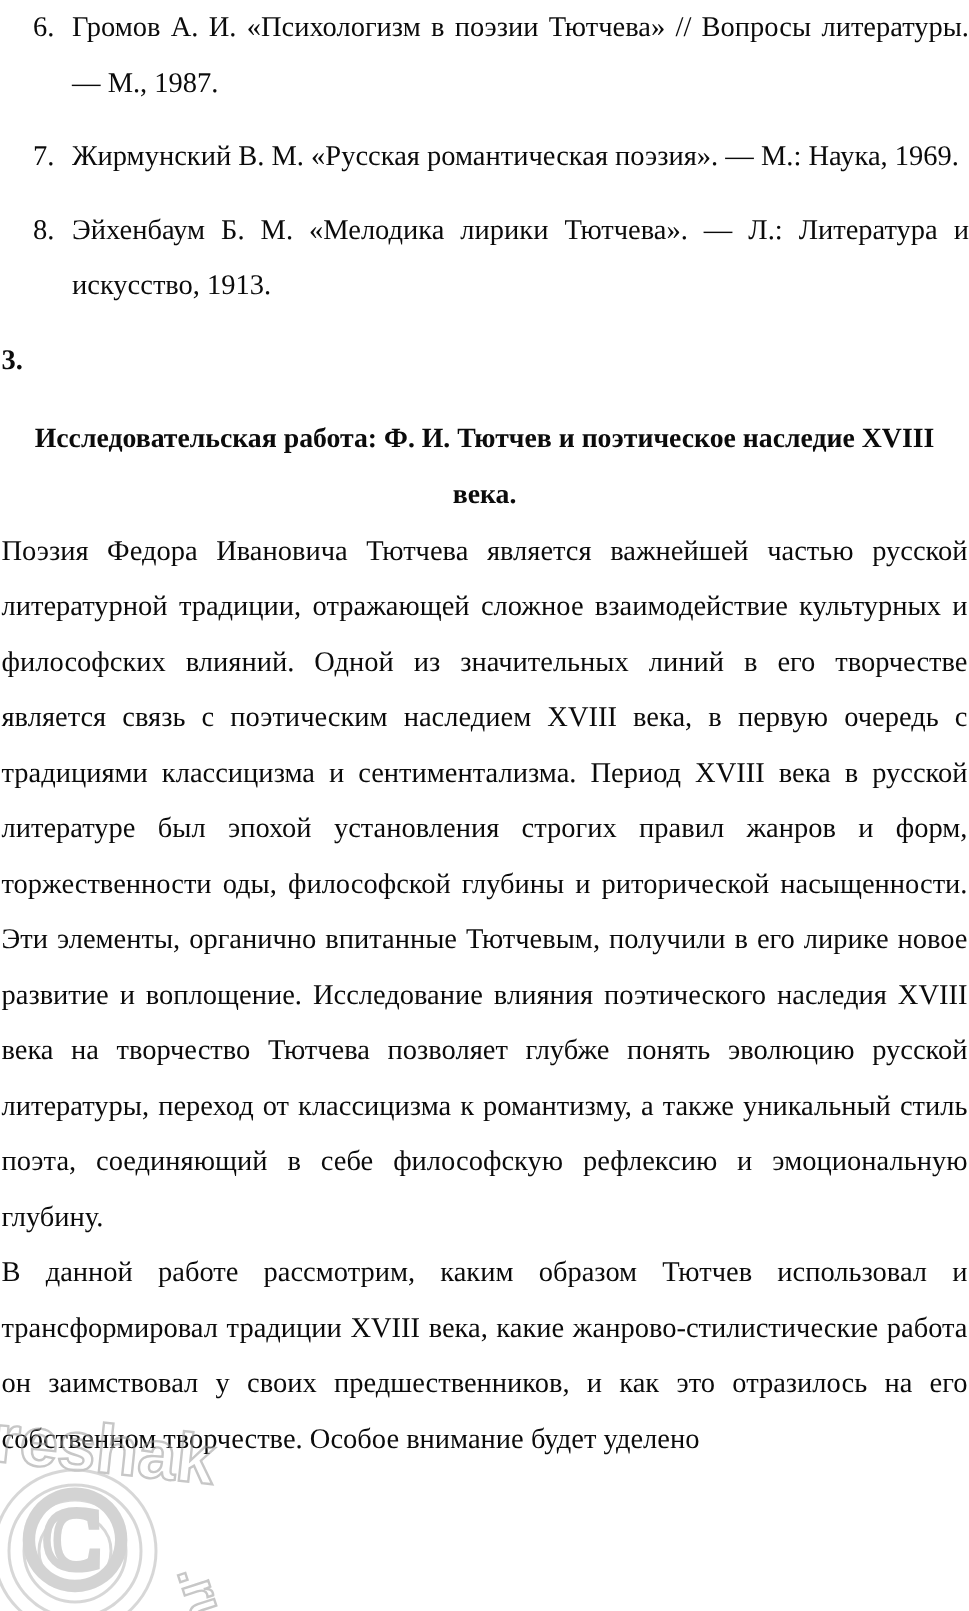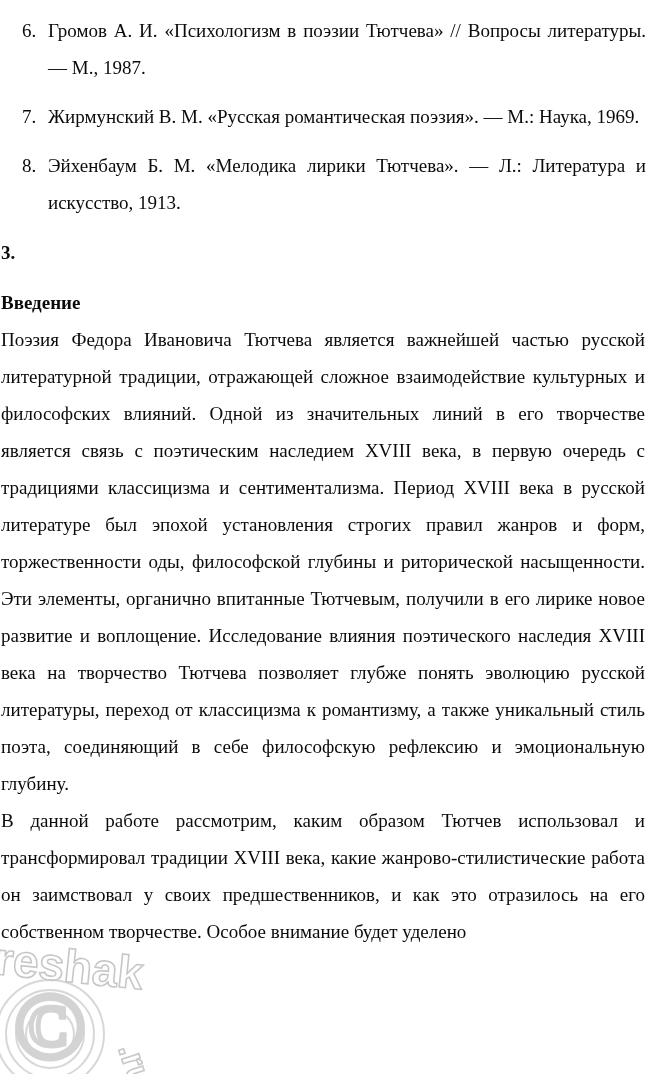--- a/index.html
+++ b/index.html
@@ -44,21 +44,21 @@
   }
   .biblio-item:last-child { margin-bottom: 0; }
   .biblio-num {
     position: absolute;
     left: 22px;
     top: 0;
     font-size: 19px;
     line-height: 37px;
     white-space: nowrap;
   }
-  .biblio-text { display: block; margin-top: 12px; }
+  .biblio-text { display: block; }
 
   
   .section-number {
     font-size: 19px;
     font-weight: bold;
     line-height: 37px;
     margin: 13px 0 0 1px;
   }
 
   
@@ -135,22 +135,22 @@
         <span class="biblio-text">Жирмунский В. М. «Русская романтическая поэзия». — М.: Наука, 1969.</span>
       </li>
       <li class="biblio-item">
         <span class="biblio-num">8.</span>
         <span class="biblio-text">Эйхенбаум Б. М. «Мелодика лирики Тютчева». — Л.: Литература и искусство, 1913.</span>
       </li>
     </ol>
 
     <div class="section-number">3.</div>
 
+    <div class="work-title">Исследовательская работа: Ф. И. Тютчев и поэтическое наследие XVIII века.</div>
 
-    <div class="sub-heading">Введение</div>
 
     <p class="body-para">Поэзия Федора Ивановича Тютчева является важнейшей частью русской литературной традиции, отражающей сложное взаимодействие культурных и философских влияний. Одной из значительных линий в его творчестве является связь с поэтическим наследием XVIII века, в первую очередь с традициями классицизма и сентиментализма. Период XVIII века в русской литературе был эпохой установления строгих правил жанров и форм, торжественности оды, философской глубины и риторической насыщенности. Эти элементы, органично впитанные Тютчевым, получили в его лирике новое развитие и воплощение. Исследование влияния поэтического наследия XVIII века на творчество Тютчева позволяет глубже понять эволюцию русской литературы, переход от классицизма к романтизму, а также уникальный стиль поэта, соединяющий в себе философскую рефлексию и эмоциональную глубину.</p>
 
     <p class="body-para">В данной работе рассмотрим, каким образом Тютчев использовал и трансформировал традиции XVIII века, какие жанрово-стилистические работа он заимствовал у своих предшественников, и как это отразилось на его собственном творчестве. Особое внимание будет уделено</p>
 
   </div>
 
   <div id="watermark">
     <svg width="210" height="160" viewBox="0 0 210 160" aria-hidden="true">
 

